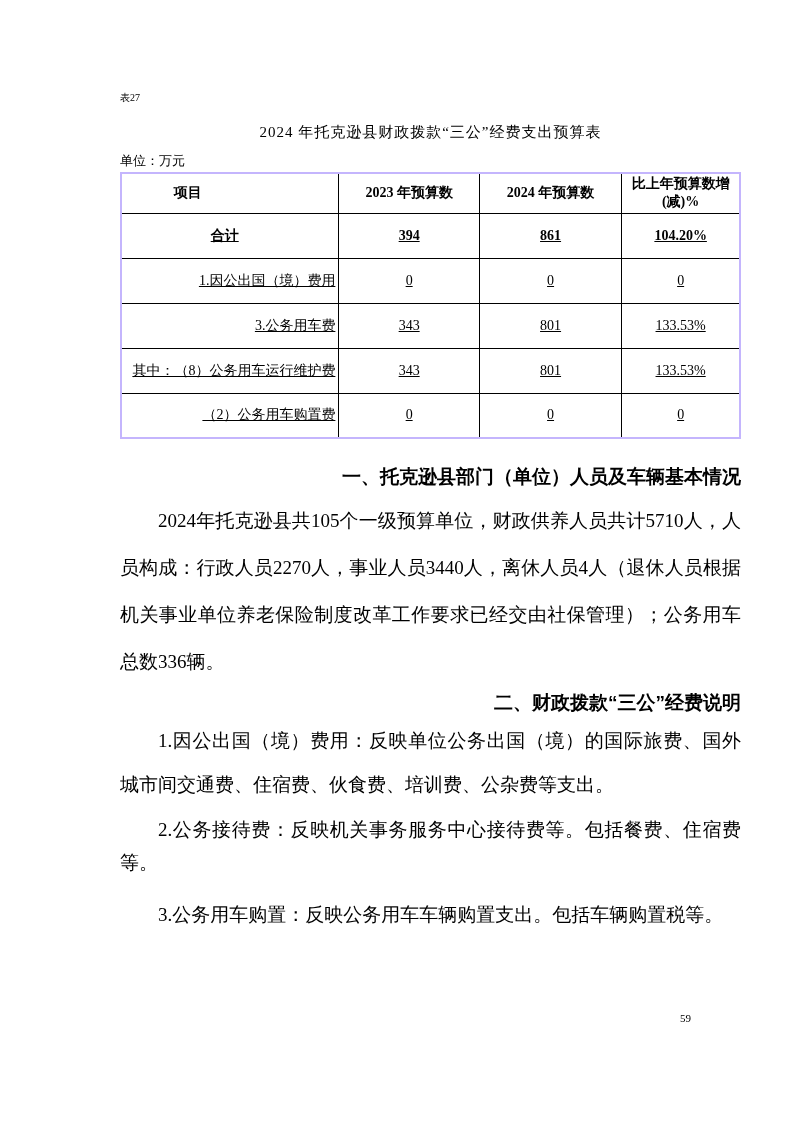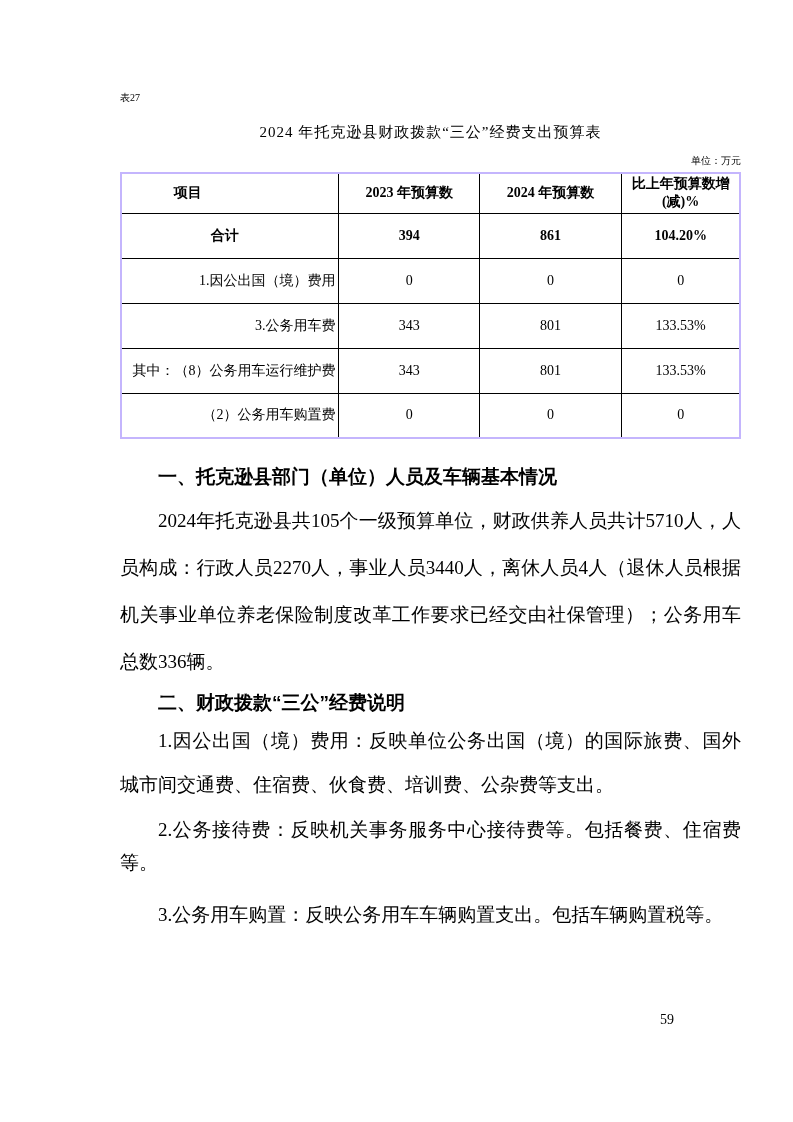--- a/index.html
+++ b/index.html
@@ -20,22 +20,22 @@
   .doc-title {
     margin:13px 0 0 0;
     font-size:15px;
     font-weight:normal;
     text-align:center;
     letter-spacing:1px;
     line-height:26px;
   }
   .unit-note {
     margin:8px 0 3px 0;
-    font-size:10px;
-    text-align:right;
+    font-size:13px;
+    text-align:left;
     line-height:16px;
   }
   table.budget {
     width:100%;
     border-collapse:collapse;
     table-layout:fixed;
     border:2px solid #c4b5fd;
   }
   table.budget col.c1 { width:35.2%; }
   table.budget col.c2 { width:22.7%; }
@@ -48,50 +48,51 @@
     box-sizing:border-box;
     overflow:hidden;
   }
   table.budget thead th {
     font-weight:bold;
     text-align:center;
     height:40px;
     line-height:18px;
   }
   table.budget thead th.head-item { padding-right:88px; }
-  table.budget tbody td { height:45px; }
+  table.budget tbody td { height:45px;text-decoration:underline; }
   td.cell-item { text-align:right; padding-left:3px; }
   td.cell-num  { text-align:center; padding-right:3px; }
   tr.row-total td { font-weight:bold; }
   tr.row-total td.cell-item { text-align:center; padding-right:14px; }
   td.cell-indent { padding-left:40px; }
   .section-heading {
     margin:24px 0 0 0;
     font-size:19px;
     font-weight:bold;
     line-height:28px;
     text-indent:2em;
     font-family:"Liberation Sans","DejaVu Sans",sans-serif;
+    text-align:right;
   }
   .section-heading.second { margin-top:4px; }
   p.body-para {
     margin:8px 0 0 0;
     font-size:19px;
     text-indent:2em;
     text-align:justify;
     text-justify:inter-character;
   }
   p.lh47 { line-height:47px; margin-top:6px; }
   p.lh44 { line-height:44px; margin-top:2px; }
   p.lh33 { line-height:33px; margin-top:6px; }
   p.lh32 { line-height:32px; margin-top:20px; }
   .page-number {
     position:absolute;
-    left:660px; top:1012px;
-    font-size:14px;
+    left:680px; top:1012px;
+    font-size:11px;
   }
 </style>
 </head>
 <body>
 
 <div class="page">
 
   <div class="table-label">表27</div>
 
   <h1 class="doc-title">2024 年托克逊县财政拨款“三公”经费支出预算表</h1>

